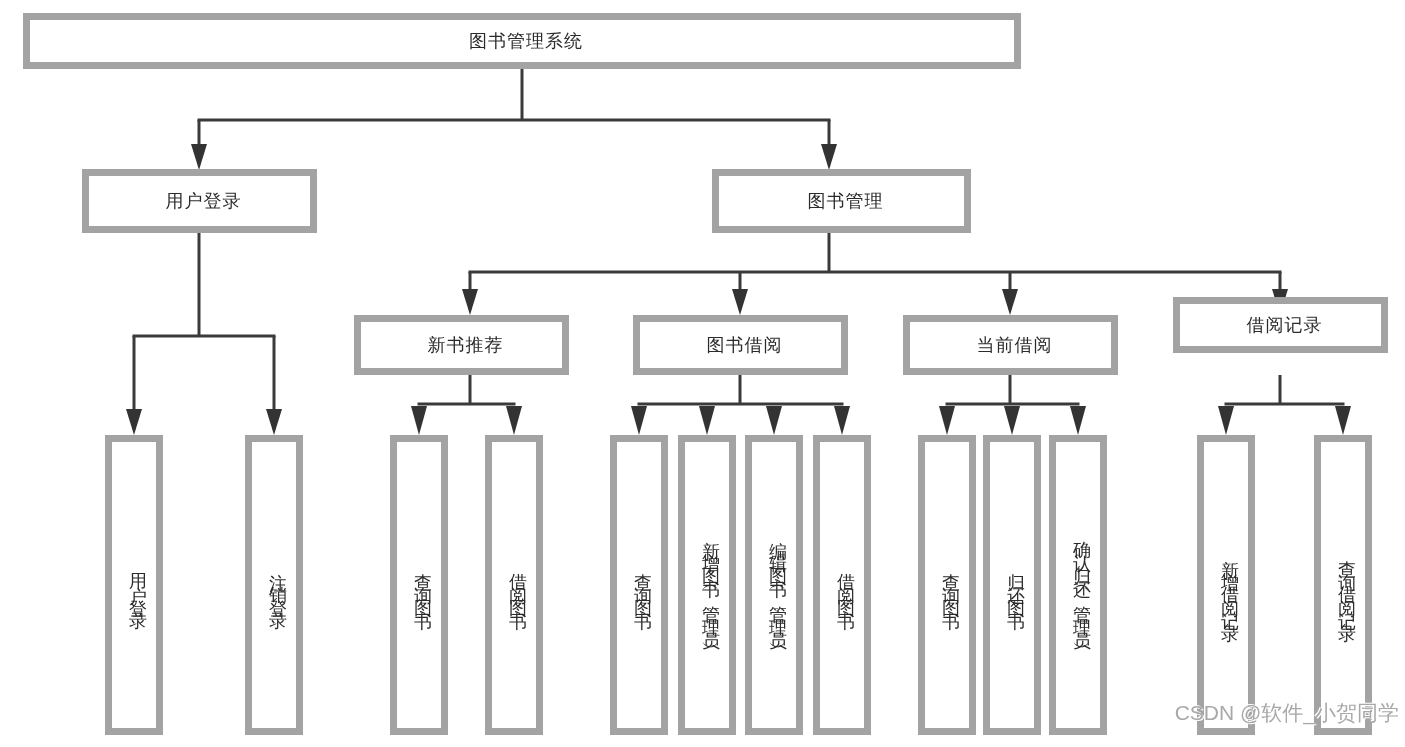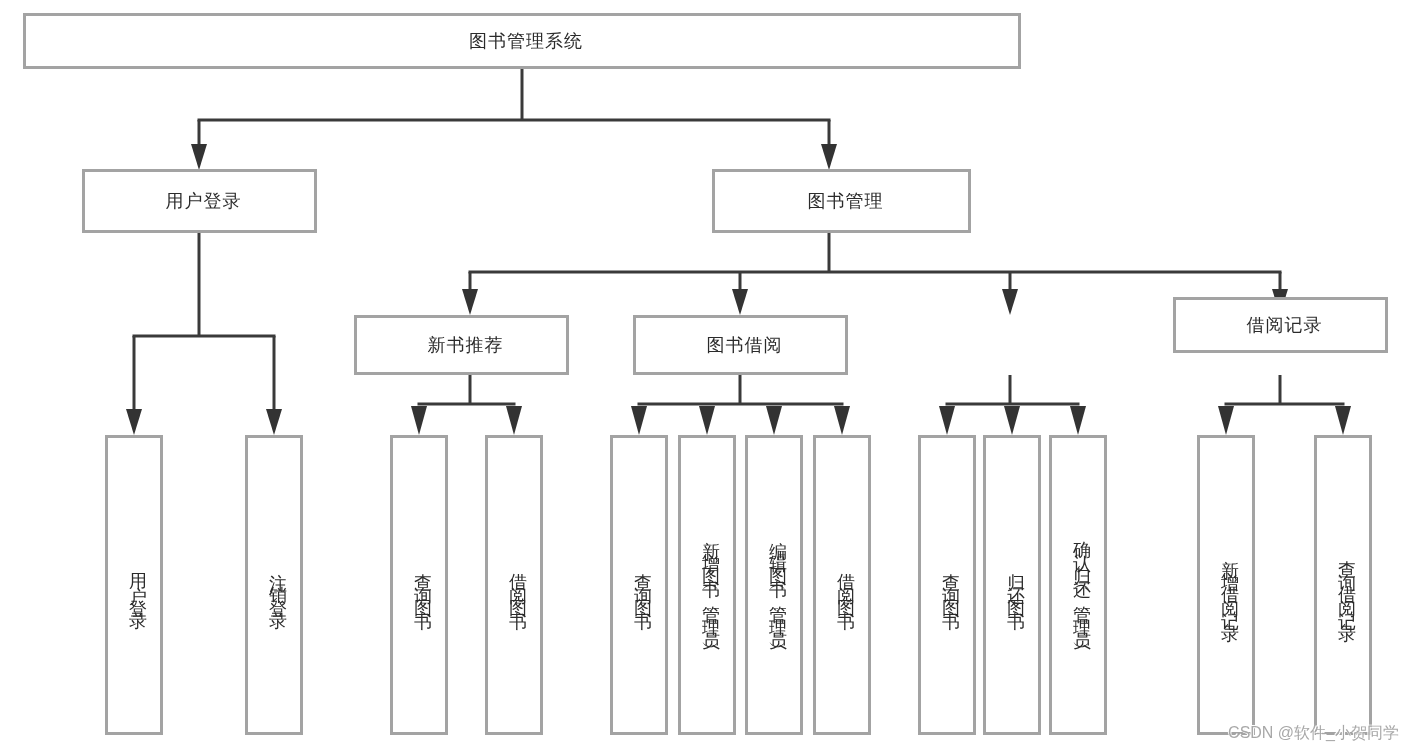--- a/index.html
+++ b/index.html
@@ -19,21 +19,21 @@
     position: absolute;
     left: 0;
     top: 0;
     width: 1405px;
     height: 747px;
     z-index: 1;
   }
   .box {
     position: absolute;
     box-sizing: border-box;
-    border: 3px solid #a3a3a3;
+    border: 7px solid #a3a3a3;
     background: #ffffff;
     display: flex;
     align-items: center;
     justify-content: center;
     z-index: 2;
     padding-left: 8px;
   }
   .hlabel {
     font-size: 18px;
     color: #2b2b2b;
@@ -49,23 +49,23 @@
     writing-mode: vertical-rl;
     text-orientation: mixed;
     font-size: 18px;
     line-height: 1;
     letter-spacing: 13px;
     color: #2b2b2b;
   }
   #watermark {
     position: absolute;
     right: 6px;
-    bottom: 3px;
+    bottom: 20px;
     z-index: 3;
-    font-size: 16px;
+    font-size: 21px;
     color: #a8a8a8;
     text-shadow: 1px 1px 0 #ffffff, -1px -1px 0 #ffffff;
     white-space: nowrap;
     margin-left: 28px;
   }
 </style>
 </head>
 <body>
 
 <div id="canvas">
@@ -142,20 +142,23 @@
   <div class="box" style="left:712px;top:169px;width:259px;height:64px">
     <span class="hlabel">图书管理</span>
   </div>
 
   <div class="box" style="left:354px;top:315px;width:215px;height:60px">
     <span class="hlabel">新书推荐</span>
   </div>
   <div class="box" style="left:633px;top:315px;width:215px;height:60px">
     <span class="hlabel">图书借阅</span>
   </div>
+  <div class="box" style="left:903px;top:315px;width:215px;height:60px">
+    <span class="hlabel">当前借阅</span>
+  </div>
   <div class="box" style="left:1173px;top:297px;width:215px;height:56px">
     <span class="hlabel">借阅记录</span>
   </div>
 
   <div class="box leaf" style="left:105px">
     <span class="vlabel">用户登录</span>
   </div>
   <div class="box leaf" style="left:245px">
     <span class="vlabel">注销登录</span>
   </div>

